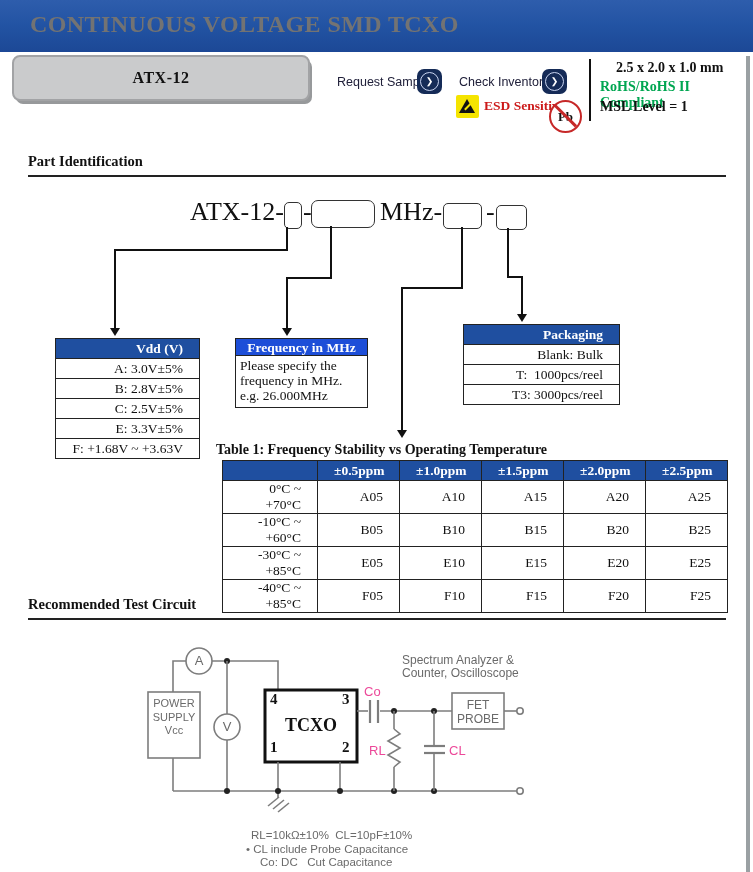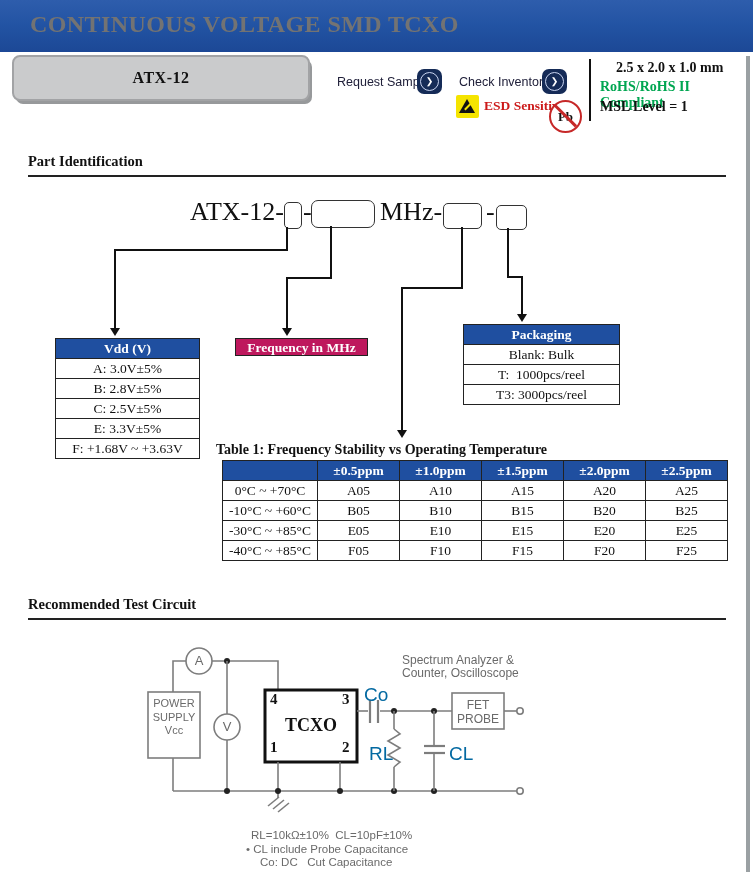--- a/index.html
+++ b/index.html
@@ -49,31 +49,31 @@
 
   
   .vline{width:2px;background:#111;}
   .hline{height:2px;background:#111;}
   .arr{width:0;height:0;border-left:5px solid transparent;border-right:5px solid transparent;
        border-top:8px solid #111;}
 
   
   table.dt{border-collapse:collapse;table-layout:fixed;font-family:"Liberation Serif",serif;
            font-size:13.5px;color:#111;background:#fff;}
-  table.dt td{border:1px solid #222;text-align:center;height:19px;padding:0 2px;overflow:hidden;}
+  table.dt td{border:1px solid #222;text-align:right;height:19px;padding:0 16px;overflow:hidden;}
   table.dt td.th{background:#1f4fa0;color:#fff;font-weight:bold;}
-  .freq-hd{width:133px;height:18px;background:#be185d;border:1px solid #222;color:#fff;
+  .freq-hd{width:133px;height:18px;background:#1d4ed8;border:1px solid #222;color:#fff;
            font-weight:bold;font-size:13.5px;text-align:center;line-height:18px;box-sizing:border-box;}
   .freq-bd{width:133px;border:1px solid #222;border-top:none;box-sizing:border-box;
            font-size:13.5px;line-height:15px;padding:2px 4px 4px 4px;text-align:left;}
   .t1-title{font-size:14px;font-weight:bold;}
 
   
   .gray{color:#6a6a6a;}
-  .clabel{font-size:19px;color:#0369a1;}
+  .clabel{font-size:13px;color:#ec4899;}
   .pin{font-size:15px;font-weight:bold;color:#111;}
   .notes{font-size:11.5px;line-height:13.5px;color:#6a6a6a;}
   .edge-strip{left:746px;top:56px;width:4px;height:816px;background:#9aa0a3;}
 </style>
 </head>
 <body>
 
 <div class="page">
 
   <div class="abs banner"></div>
@@ -159,20 +159,25 @@
           <td>E: 3.3V±5%</td>
         </tr>
     <tr>
           <td>F: +1.68V ~ +3.63V</td>
         </tr>
   </tbody>
     </table>
 
   <div class="abs" style="left:235px;top:338px;">
     <div class="freq-hd">Frequency in MHz</div>
+    <div class="freq-bd">
+      <div>Please specify the</div>
+      <div>frequency in MHz.</div>
+      <div>e.g. 26.000MHz</div>
+    </div>
   </div>
 
   <table class="dt abs" style="left:463px;top:324px;width:157px;">
     <tbody>
         <tr>
           <td class="th">Packaging</td>
         </tr>
     <tr>
           <td>Blank: Bulk</td>
         </tr>

